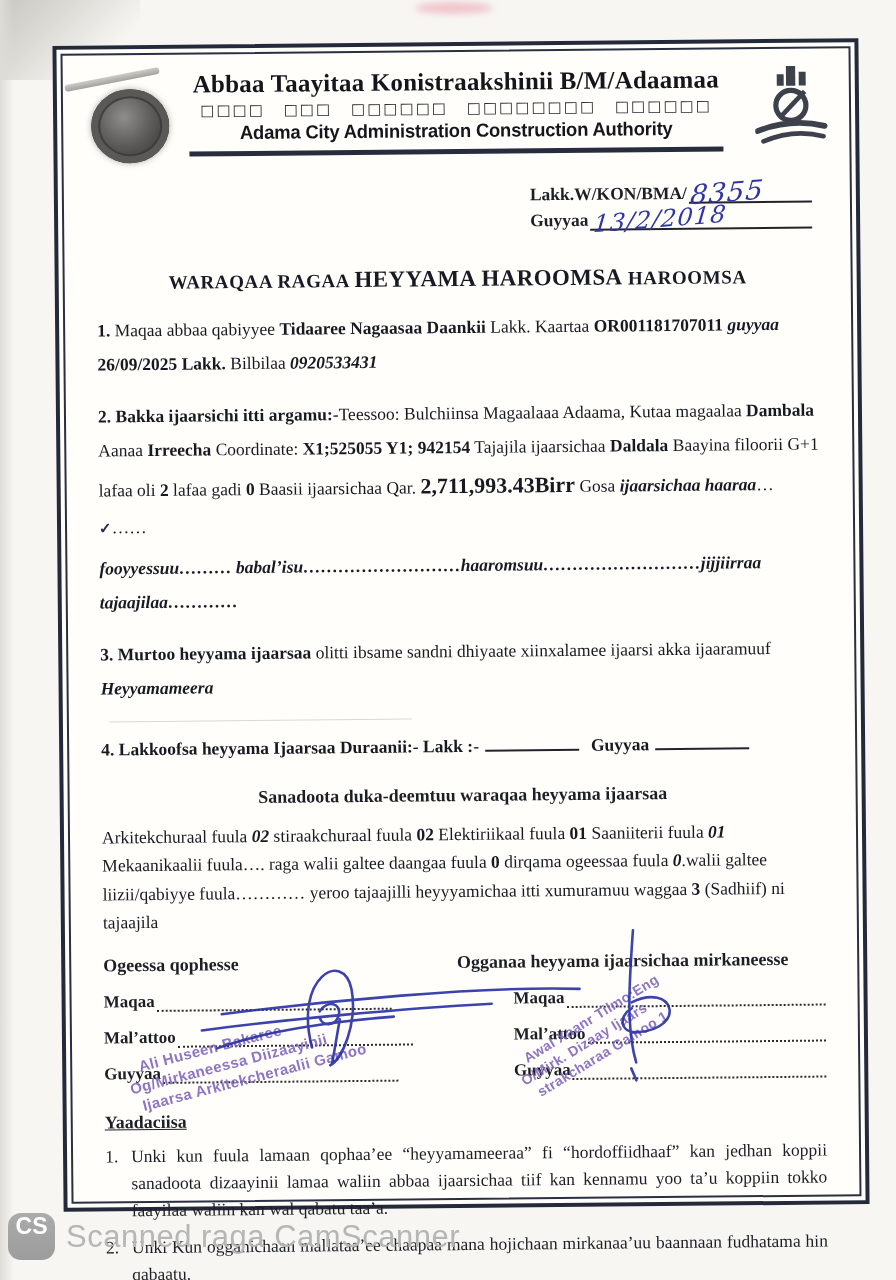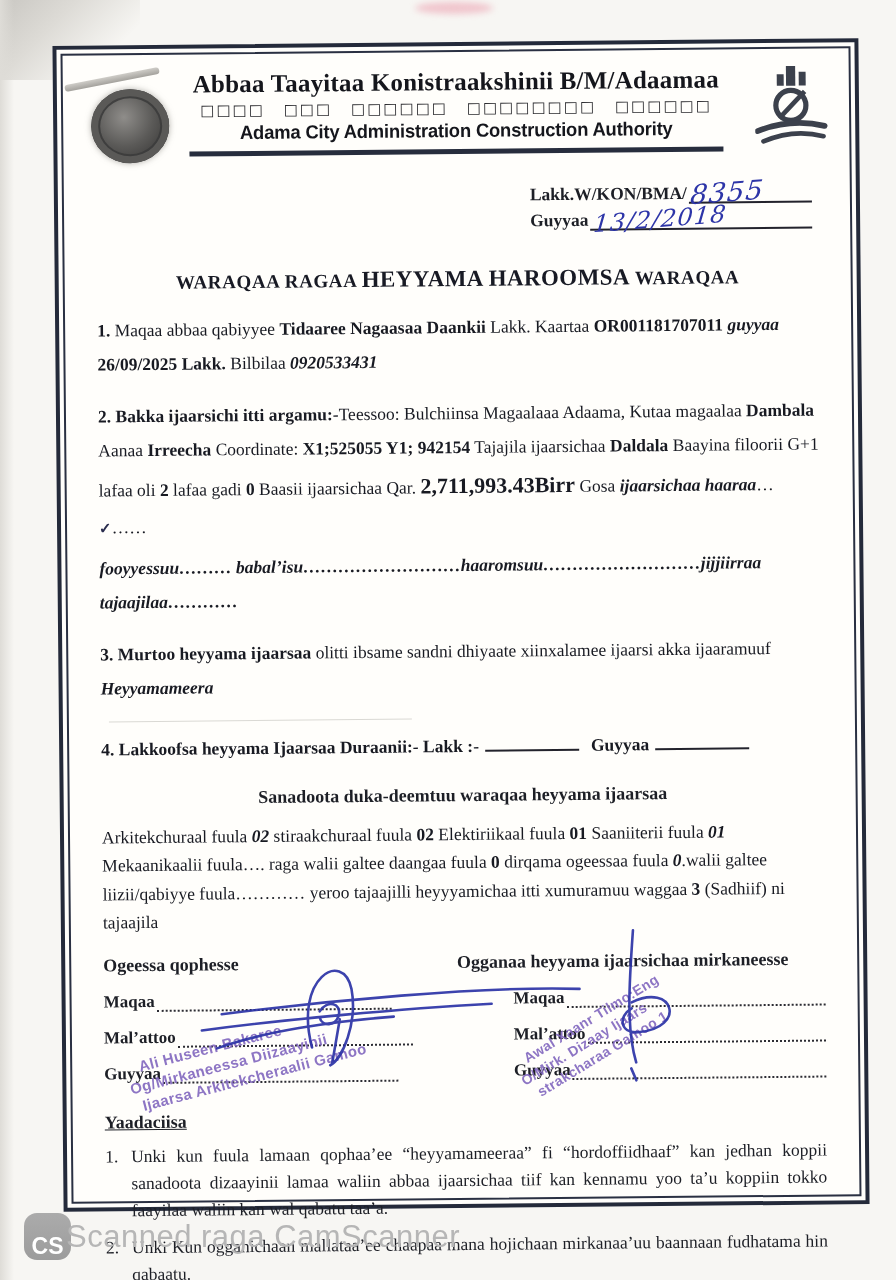--- a/index.html
+++ b/index.html
@@ -90,23 +90,23 @@
   .stamp .ln2{margin-left:-14px;}
   .stamp .ln3{margin-left:-6px;}
 
   
   .notes-head{font-weight:700;font-size:18px;text-decoration:underline;margin-top:28px;}
   .note{display:flex;margin-top:10px;font-size:17.5px;line-height:1.55;}
   .note .num{width:26px;flex:none;}
   .note .txt{flex:1;text-align:justify;}
 
   
-  .cs-badge{position:absolute;left:24px;top:1213px;width:47px;height:47px;border-radius:13px;
+  .cs-badge{position:absolute;left:8px;top:1213px;width:47px;height:47px;border-radius:13px;
     background:linear-gradient(#ababab,#9c9c9c);z-index:8;
-    display:flex;align-items:flex-end;justify-content:center;
+    display:flex;align-items:flex-start;justify-content:center;
     font-family:"Liberation Sans",sans-serif;font-weight:700;font-size:23px;color:#fff;}
   .cs-text{position:absolute;left:66px;top:1219px;z-index:8;
     font-family:"Liberation Sans",sans-serif;font-size:31px;color:#b6b6b6;letter-spacing:.5px;}
 </style>
 </head>
 <body>
 
 <div class="corner-tl"></div>
 <div class="edge-left"></div>
 <div class="smudge s1"></div>
@@ -145,21 +145,21 @@
       </div>
       <div class="refrow">
         <span class="lbl">Guyyaa</span>
         <span class="fill">
           <span class="hand ref-date">13/2/2018</span>
         </span>
       </div>
     </div>
 
     <div class="doctitle">
-      <span class="t1">WARAQAA RAGAA </span><span class="t2">HEYYAMA HAROOMSA</span><span class="t3"> WARAQAA</span>
+      <span class="t1">WARAQAA RAGAA </span><span class="t2">HEYYAMA HAROOMSA</span><span class="t3"> HAROOMSA</span>
     </div>
 
     <div class="para"><span class="seg-b">1. </span><span class="seg-r">Maqaa abbaa qabiyyee </span><span class="seg-b">Tidaaree Nagaasaa Daankii</span><span class="seg-r"> Lakk. Kaartaa </span><span class="seg-b">OR001181707011</span><span class="seg-bi"> guyyaa </span><span class="seg-b">26/09/2025</span><span class="seg-b"> Lakk.</span><span class="seg-r"> Bilbilaa </span><span class="seg-bi">0920533431</span></div>
 
     <div class="para"><span class="seg-b">2. Bakka ijaarsichi itti argamu:-</span><span class="seg-r">Teessoo: Bulchiinsa Magaalaaa Adaama, Kutaa magaalaa </span><span class="seg-b">Dambala</span><span class="seg-r"> Aanaa </span><span class="seg-b">Irreecha</span><span class="seg-r"> Coordinate: </span><span class="seg-b">X1;525055 Y1; 942154</span><span class="seg-r">  Tajajila ijaarsichaa </span><span class="seg-b">Daldala</span><span class="seg-r"> Baayina filoorii </span><span class="seg-r">G+1</span><span class="seg-r"> lafaa oli </span><span class="seg-b">2</span><span class="seg-r"> lafaa gadi  </span><span class="seg-b">0</span><span class="seg-r"> Baasii ijaarsichaa Qar. </span><span class="seg-big">2,711,993.43Birr</span><span class="seg-r"> Gosa </span><span class="seg-bi">ijaarsichaa  haaraa</span><span class="seg-r">…</span><span class="seg-check">✓</span><span class="seg-r">……</span></div>
     <div class="para" style="margin-top:6px;"><span class="seg-bi">fooyyessuu……… babal’isu………………………haaromsuu………………………jijjiirraa tajaajilaa…………</span></div>
 
     <div class="para"><span class="seg-b">3. Murtoo heyyama ijaarsaa </span><span class="seg-r">olitti ibsame sandni dhiyaate xiinxalamee ijaarsi akka ijaaramuuf  </span><span class="seg-bi">Heyyamameera</span></div>
 
     <div class="faintrule"></div>

